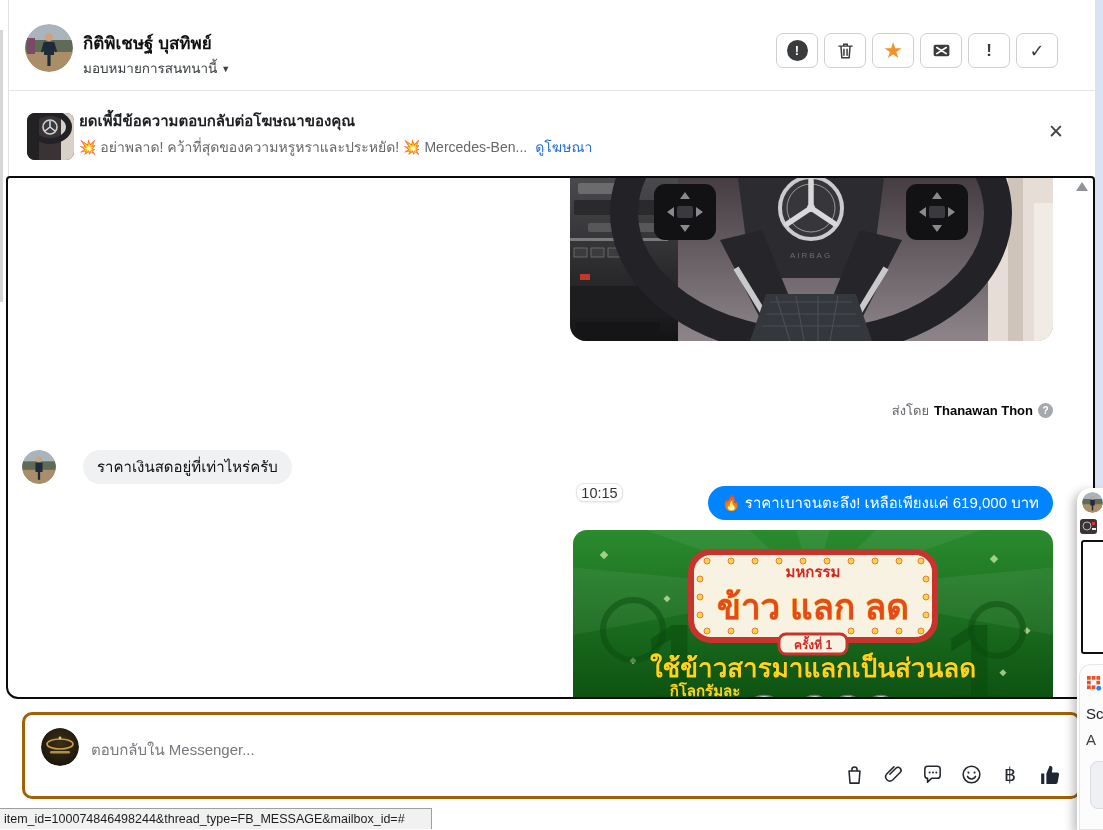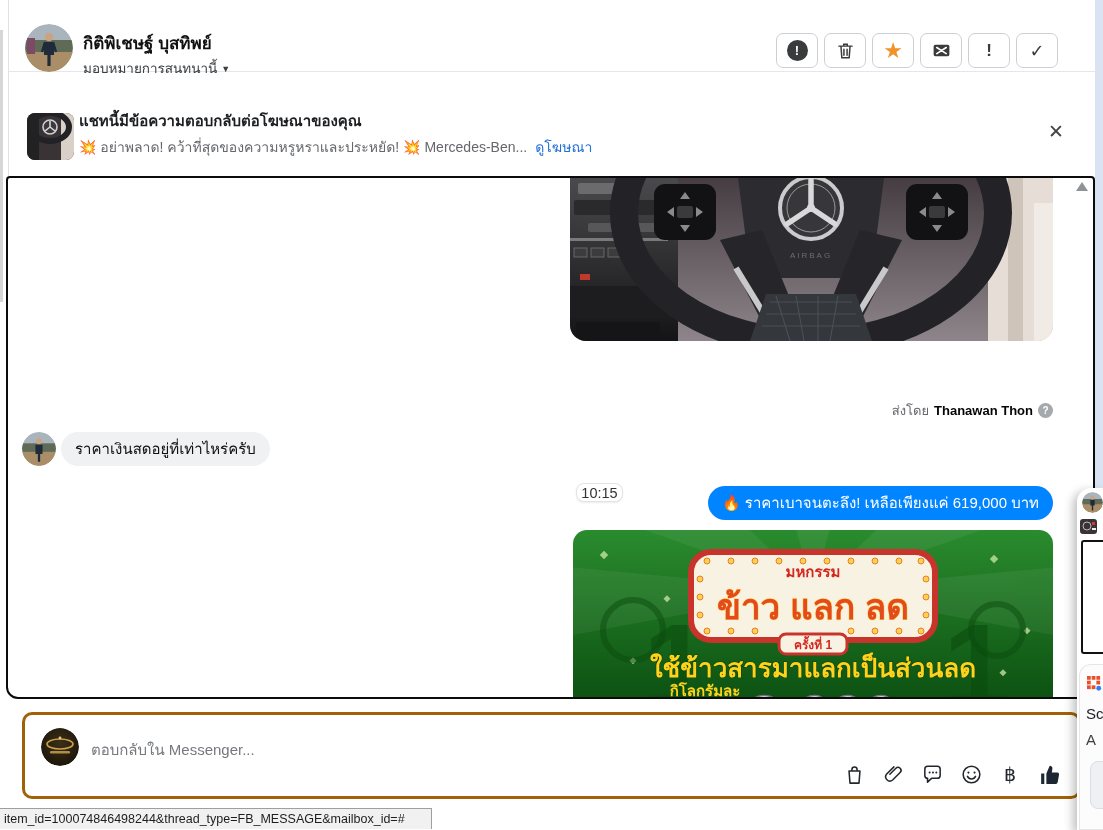--- a/index.html
+++ b/index.html
@@ -6,21 +6,21 @@
   body { background:#fff; }
   .page { position:relative; width:1103px; height:830px; background:#fff; overflow:hidden;
           font-family:"Liberation Sans","DejaVu Sans",sans-serif; color:#1c1e21; }
 
   
   .right-strip { position:absolute; left:1095px; top:0; width:8px; height:830px; background:#d9e3f2; }
   .left-scroll-remnant { position:absolute; left:0; top:30px; width:3px; height:272px; background:#d6d6d6; }
   .left-faint-line { position:absolute; left:8px; top:0; width:1px; height:176px; background:#e2e2e2; }
 
   
-  .header { position:absolute; left:9px; top:0; width:1086px; height:72px; background:#fff;
+  .header { position:absolute; left:9px; top:0; width:1086px; height:91px; background:#fff;
             border-bottom:1px solid #e4e6eb; }
   .header .avatar { position:absolute; left:16px; top:24px; width:48px; height:48px; border-radius:50%; overflow:hidden; }
   .header .name { position:absolute; left:74px; top:29px; font-size:17px; font-weight:bold; color:#111; }
   .header .assign { position:absolute; left:74px; top:57px; font-size:13.5px; color:#3c4043; cursor:pointer; }
   .header .assign .caret { font-size:9px; margin-left:4px; vertical-align:1px; }
   .toolbar { position:absolute; right:37px; top:33px; display:flex; gap:6px; }
   .tbtn { width:42px; height:35px; border:1px solid #ccd0d5; border-radius:7px; background:#fff;
           display:flex; align-items:center; justify-content:center; cursor:pointer; }
   .star-glyph { color:#f0932b; font-size:22px; line-height:1; }
   .excl-glyph { color:#3a3b3c; font-size:17px; font-weight:bold; }
@@ -48,21 +48,21 @@
   .bubble { position:absolute; height:34px; border-radius:18px; font-size:15px;
             display:flex; align-items:center; padding:0 14px; white-space:nowrap; }
   .bubble.blue { background:#0084ff; color:#fff; }
   .bubble.gray { background:#f0f1f3; color:#111; }
   .b1 { right:40px; top:176px; }
   .sent-line { position:absolute; right:40px; top:222px; font-size:13px; color:#65676b;
                display:flex; align-items:center; gap:5px; }
   .sent-line b { color:#050505; }
   .q-icon { width:15px; height:15px; border-radius:50%; background:#a5a8ad; color:#fff;
             font-size:10px; font-weight:bold; display:flex; align-items:center; justify-content:center; }
-  .left-row { position:absolute; left:14px; top:254px; display:flex; align-items:flex-start; gap:5px; }
+  .left-row { position:absolute; left:14px; top:272px; display:flex; align-items:flex-start; gap:27px; }
   .left-row .mini-avatar { width:34px; height:34px; border-radius:50%; overflow:hidden; flex:0 0 auto; }
   .left-row .bubble-static { position:static; }
   .time-chip { position:absolute; left:568px; top:305px; width:47px; height:19px; background:#fff;
                border:1px solid #e2e4e8; border-radius:8px; box-shadow:0 1px 2px rgba(0,0,0,.08);
                font-size:14.5px; color:#333; display:flex; align-items:center; justify-content:center; }
   .b2 { right:40px; top:308px; }
   .promo-img { position:absolute; left:565px; top:352px; width:480px; height:169px;
                border-radius:14px 14px 0 0; overflow:hidden; cursor:pointer; }
 
   
@@ -156,21 +156,21 @@
     <div class="thumb">
       <svg viewBox="0 0 47 47" width="47" height="47">
         <rect width="47" height="47" fill="#3a3336"></rect>
         <rect x="34" width="13" height="47" fill="#d9d0c8"></rect>
         <rect width="12" height="47" fill="#222"></rect>
         <ellipse cx="23" cy="14" rx="19" ry="14" fill="none" stroke="#222226" stroke-width="6"></ellipse>
         <circle cx="23" cy="14" r="7" fill="#3a3a3e" stroke="#cfcfd1" stroke-width="1.6"></circle>
         <path d="M23 8v6M23 14l-5 4M23 14l5 4" stroke="#d8d8da" stroke-width="1.6"></path>
       </svg>
     </div>
-    <div class="title">แชทนี้มีข้อความตอบกลับต่อโฆษณาของคุณ</div>
+    <div class="title">ยดเพี้มีข้อความตอบกลับต่อโฆษณาของคุณ</div>
     <div class="sub">
       <span>💥 อย่าพลาด! คว้าที่สุดของความหรูหราและประหยัด! 💥 Mercedes-Ben...</span><span class="adlink">ดูโฆษณา</span>
     </div>
     <div class="close">✕</div>
   </div>
 
   <div class="chatbox">
     <div class="chat-inner">
 
       <div class="wheel-img">

